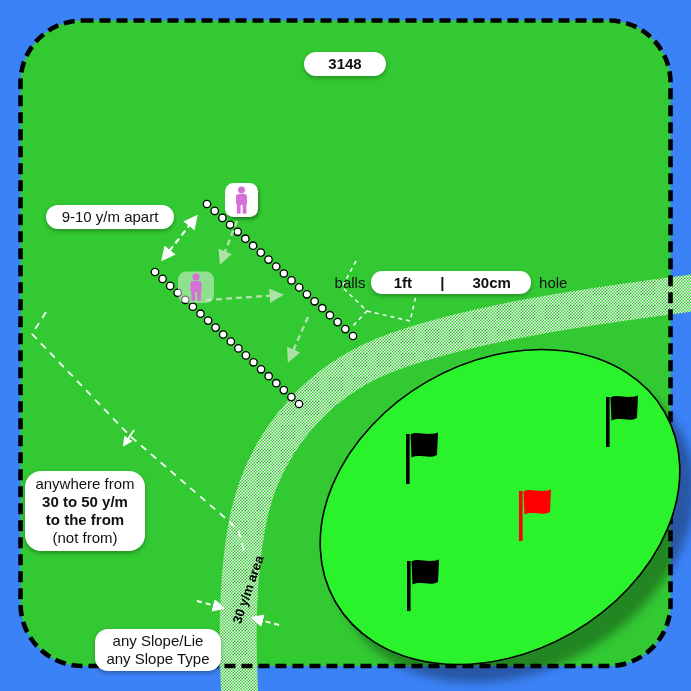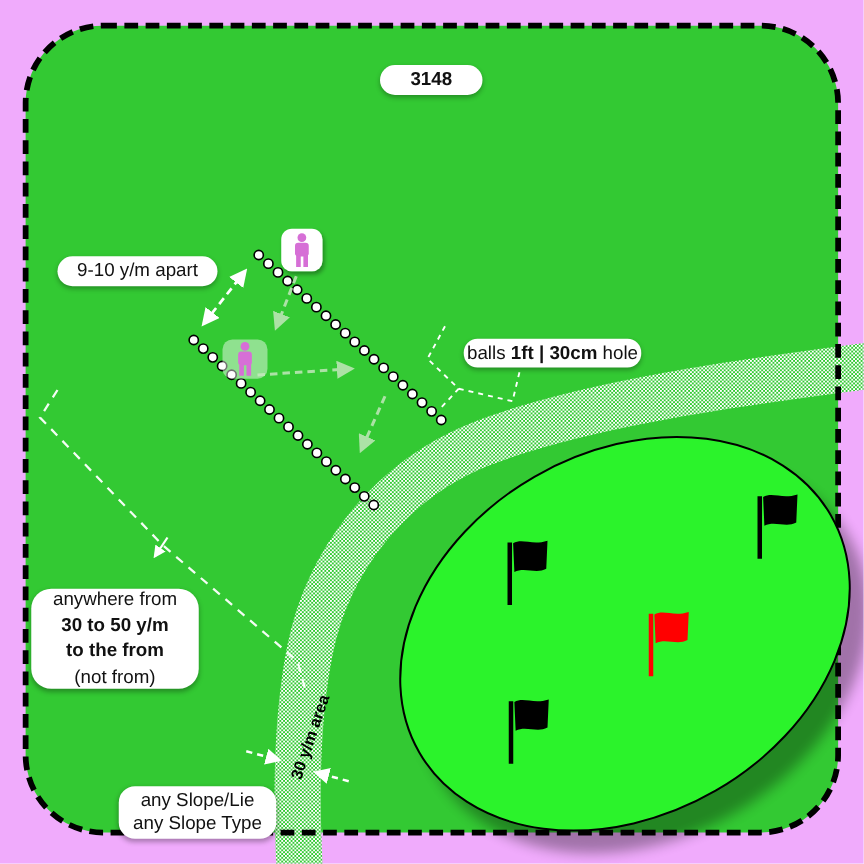--- a/index.html
+++ b/index.html
@@ -1,17 +1,17 @@
 <!DOCTYPE html>
 <html><head>
 <meta charset="utf-8">
 <style>
   html,body{margin:0;padding:0;background:#fff;}
   .stage{
-    position:relative;width:691px;height:691px;background:#f0abfc;
+    position:relative;width:691px;height:691px;background:#3b82f6;
     font-family:"Liberation Sans",sans-serif;overflow:hidden;
   }
   .stage svg{position:absolute;left:0;top:0;}
   .pill{
     position:absolute;background:#ffffff;color:#111;
     display:flex;align-items:center;justify-content:center;
     font-size:15px;line-height:1.2;border-radius:12px;
     box-shadow:0 2px 4px rgba(0,0,0,.3);white-space:nowrap;
   }
   .pill span{white-space:pre;}
@@ -144,29 +144,29 @@
   </svg>
 
   <div class="pill b" style="left:304px;top:52px;width:82px;height:24px;">
     <span>3148</span>
   </div>
 
   <div class="pill" style="left:46px;top:205px;width:128px;height:24px;">
     <span>9-10 y/m apart</span>
   </div>
 
-  <div class="pill" style="left:371px;top:271px;width:142px;height:23px;border-radius:11px;">
+  <div class="pill" style="left:371px;top:271px;width:160px;height:23px;border-radius:11px;gap:24px;">
     <span>balls </span>
       <span class="b">1ft</span>
       <span class="b"> | </span>
       <span class="b">30cm</span>
       <span> hole</span>
   </div>
 
-  <div class="pill multi" style="left:25px;top:471px;width:134px;height:80px;border-radius:16px;justify-content:space-between;">
+  <div class="pill multi" style="left:25px;top:471px;width:120px;height:80px;border-radius:16px;">
     <div>anywhere from</div>
     <div class="b">30 to 50 y/m</div>
     <div class="b">to the from</div>
     <div>(not from)</div>
   </div>
 
   <div class="pill multi" style="left:95px;top:629px;width:126px;height:42px;border-radius:13px;">
     <div>any Slope/Lie</div>
     <div>any Slope Type</div>
   </div>

